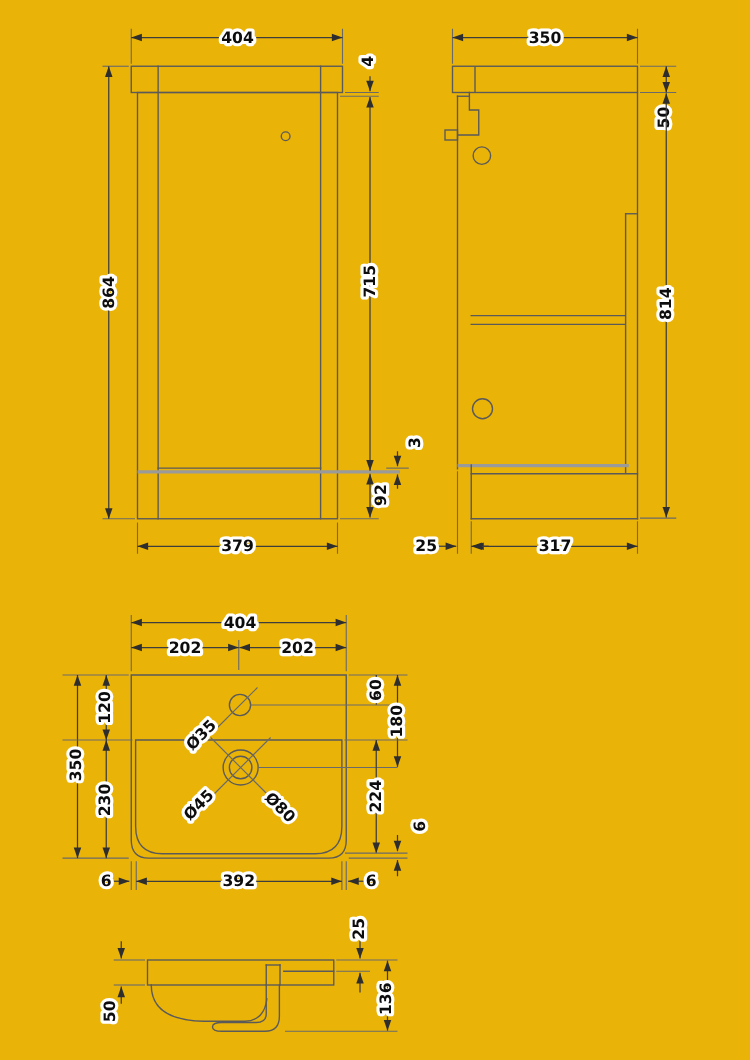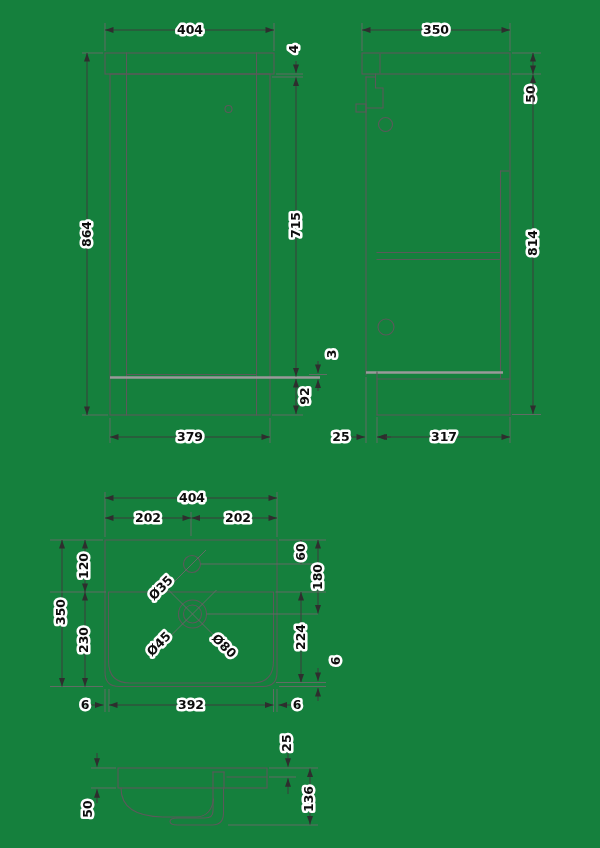--- a/index.html
+++ b/index.html
@@ -1,16 +1,16 @@
 <!DOCTYPE html>
 <html><head>
 <meta charset="utf-8">
 <style>
   html,body{margin:0;padding:0;background:#fff;}
-  .page{width:600px;height:848px;background:#15803d;position:relative;overflow:hidden;}
+  .page{width:600px;height:848px;background:#eab308;position:relative;overflow:hidden;}
   svg{display:block;}
   .ln{stroke:#5a5a5a;stroke-width:1.1;fill:none;stroke-linecap:square;}
   .thick{stroke:#9a9a9a;stroke-width:2.6;fill:none;}
   .dim{stroke:#3d3d3d;stroke-width:1;fill:none;}
   .ext{stroke:#6a6a6a;stroke-width:0.9;fill:none;}
   .arr2{marker-start:url(#ah);marker-end:url(#ah);}
   .arr1{marker-end:url(#ah);}
   text.dl{font-family:"DejaVu Sans","Liberation Sans",sans-serif;font-weight:bold;font-size:12.5px;fill:#0d0d0d;}
   .halo{paint-order:stroke;stroke:#ffffff;stroke-width:5px;stroke-linejoin:round;}
 </style>

